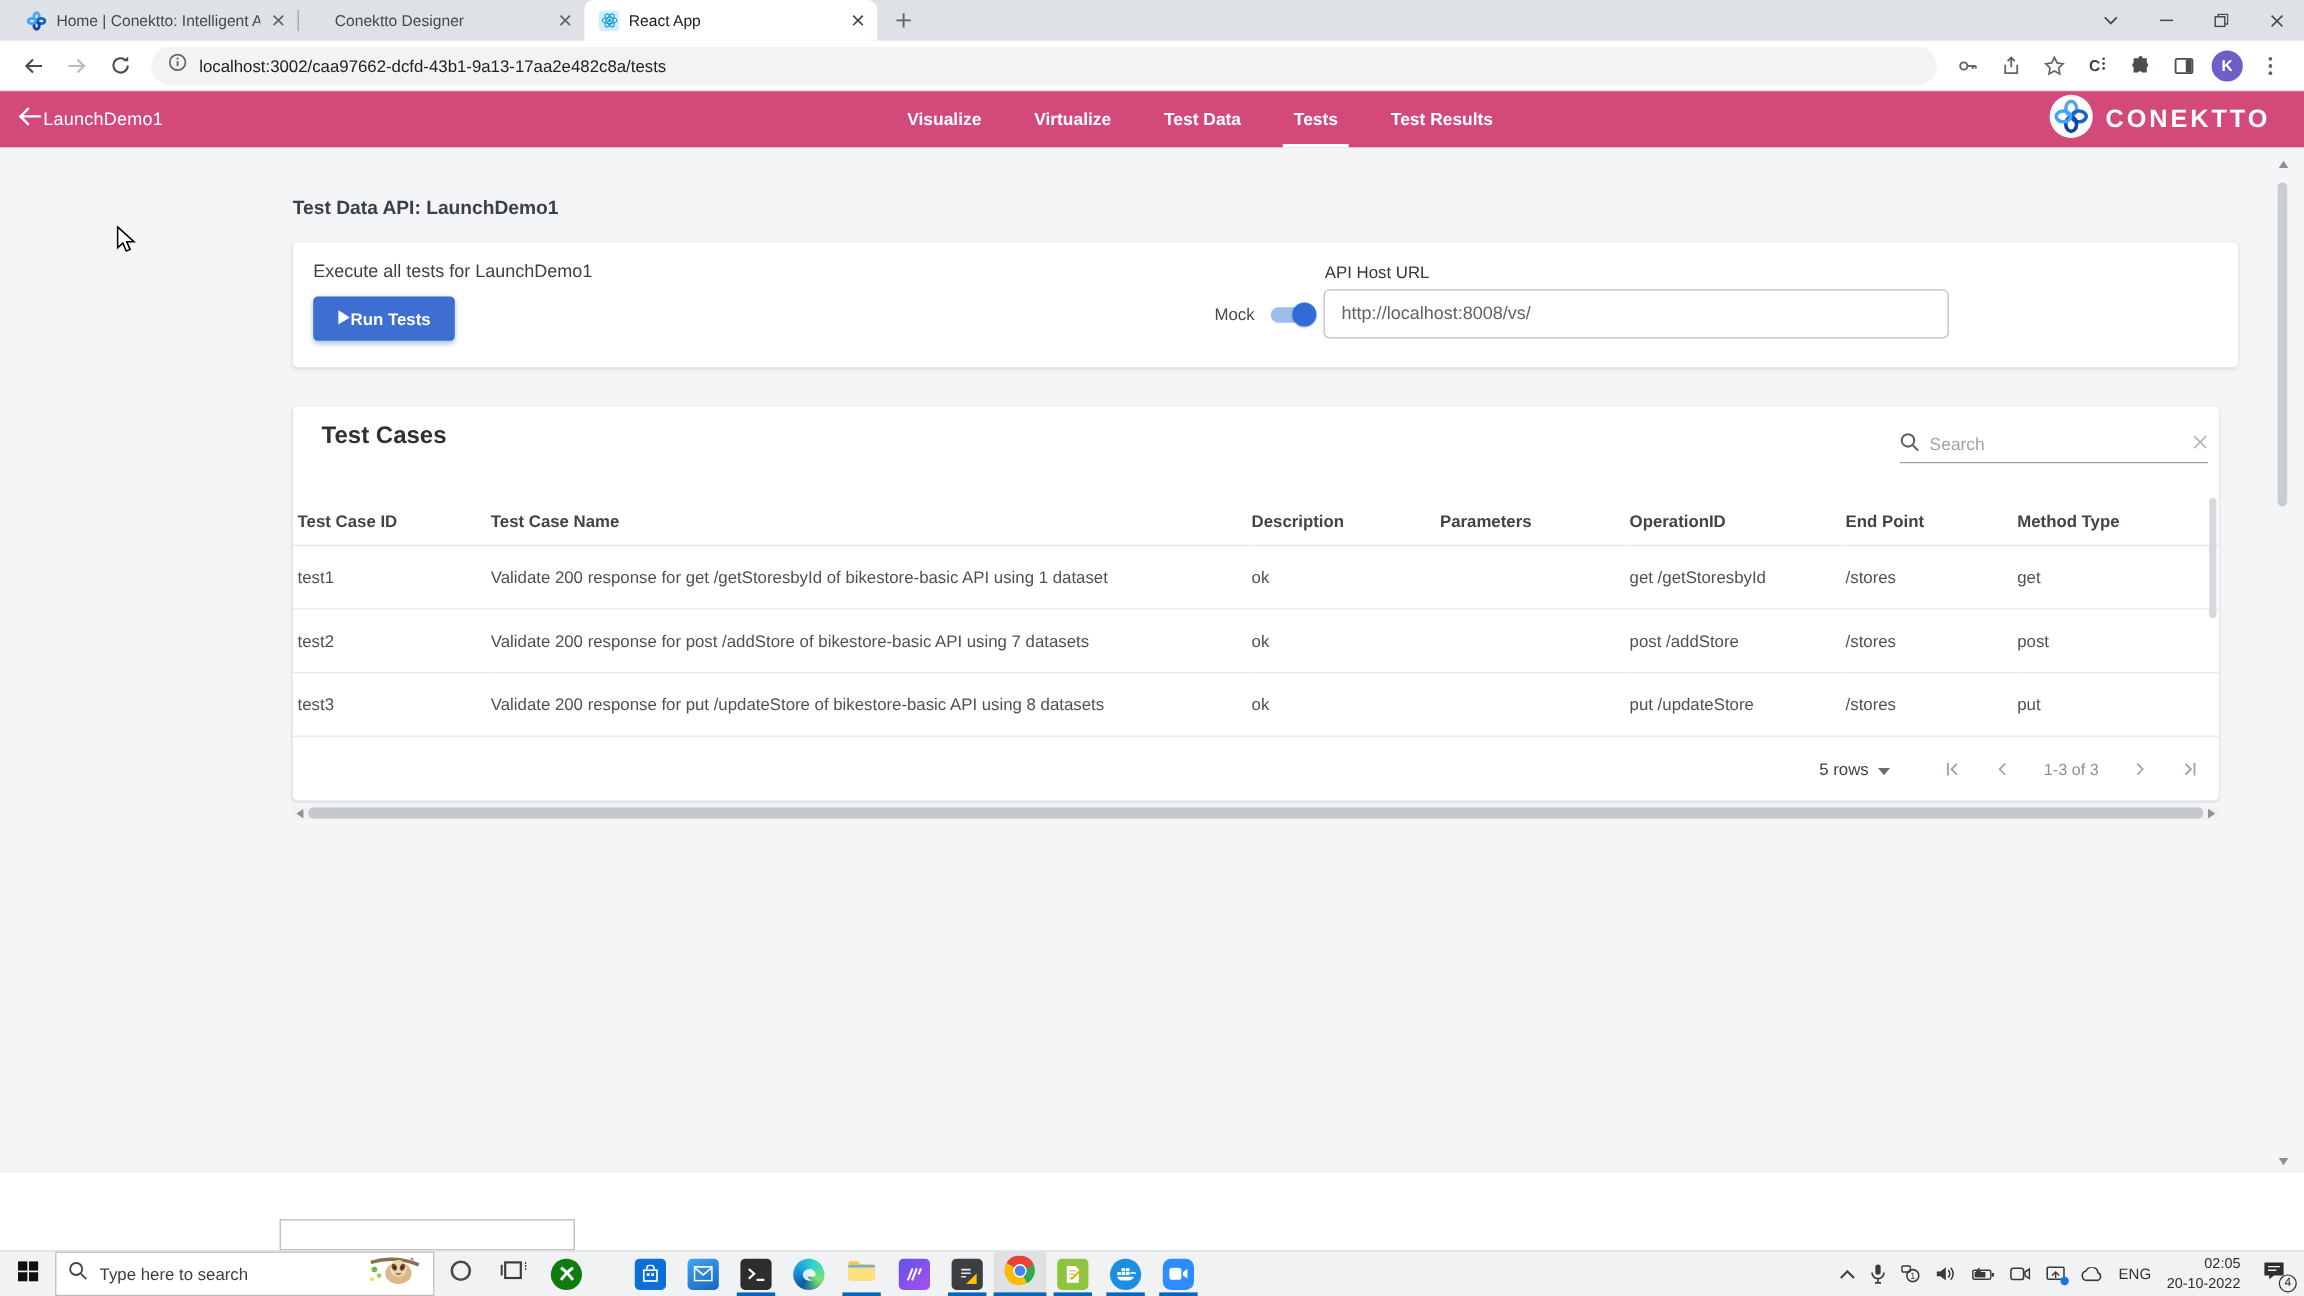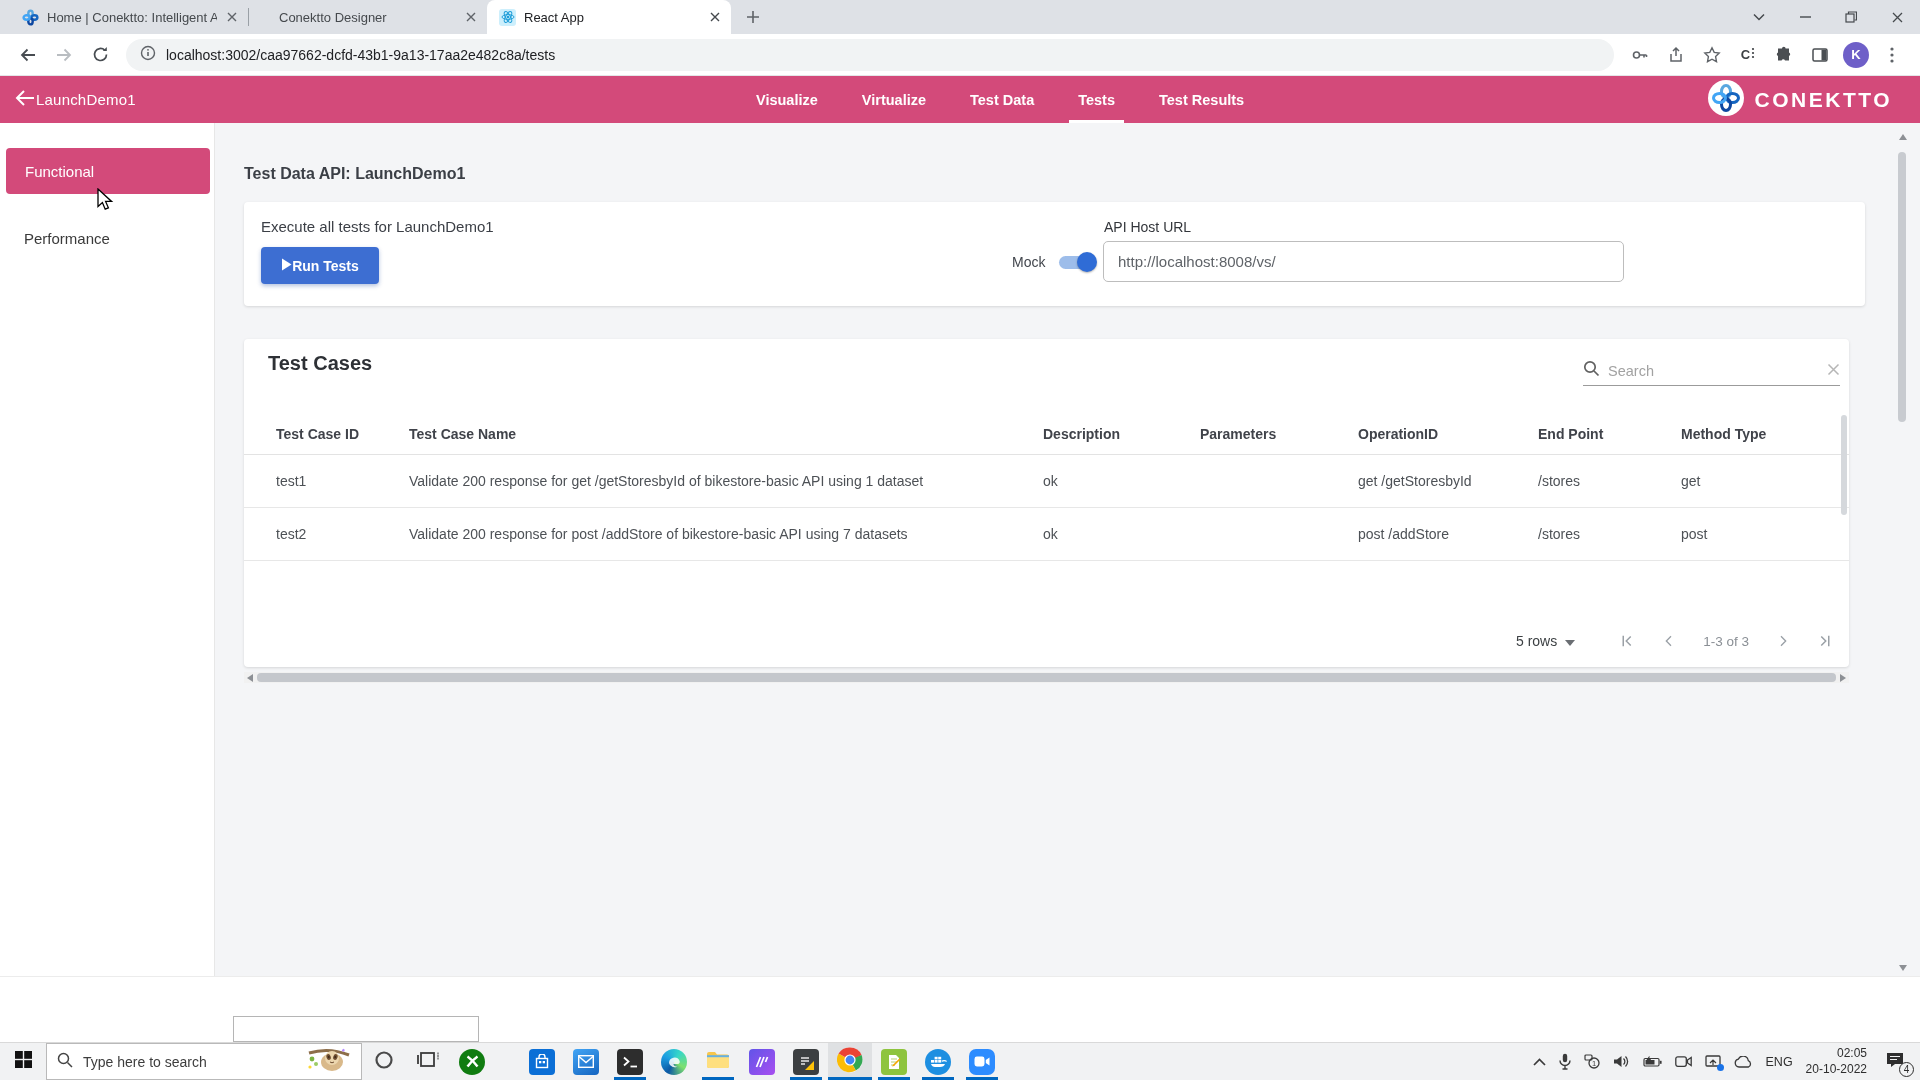--- a/index.html
+++ b/index.html
@@ -63,21 +63,21 @@
 
   .card2 { left:29px; top:216px; width:1605px; height:328px; }
   .tc-title { position:absolute; left:24px; top:13px; font-size:20px; font-weight:600; color:#2e3136; }
   .search-wrap { position:absolute; right:9px; top:17px; width:257px; height:30px; border-bottom:1px solid #9b9b9b; display:flex; align-items:center; gap:8px; }
   .search-wrap input { border:none; outline:none; flex:1; font-size:14.5px; color:#444; font-family:inherit; min-width:0; background:transparent; }
   .search-wrap input::placeholder { color:#a2a2a2; }
 
   table.tc { position:absolute; left:0; top:76px; width:1605px; border-collapse:collapse; table-layout:fixed; }
   table.tc th { text-align:left; font-size:14px; font-weight:bold; color:#40434a; height:39px; padding:0; border-bottom:1px solid #e3e3e3; }
   table.tc td { font-size:14px; color:#4d5156; height:53px; padding:0; border-bottom:1px solid #e7e7e7; }
-  table.tc th:first-child, table.tc td:first-child { padding-left:32px; }
+  table.tc th:first-child, table.tc td:first-child { padding-left:4px; }
   td.link { color:#4d7ccd; cursor:pointer; }
   .pagination { position:absolute; right:10px; bottom:0; height:52px; display:flex; align-items:center; gap:14px;margin-left:16px; }
   .rows-sel { display:flex; align-items:center; gap:8px; font-size:14px; color:#3c4043; margin-right:24px; cursor:pointer; }
   .pg-btn { width:28px; height:28px; display:flex; align-items:center; justify-content:center; border-radius:50%; cursor:default; }
   .pg-range { font-size:13.5px; color:#8a8f95; margin:0 6px; }
   .card2-vscroll { position:absolute; right:1px; top:62px; width:8px; height:250px; }
   .card2-vthumb { position:absolute; left:1px; top:14px; width:6px; height:100px; background:#d5d8dc; border-radius:3px; }
 
   
   .hscroll { position:absolute; left:29px; top:549px; width:1605px; height:11px; background:#f1f1f1; display:flex; align-items:center; }
@@ -293,24 +293,20 @@
               <ellipse cx="19" cy="25.5" rx="4.5" ry="6" stroke="#0d47a1"></ellipse>
               <ellipse cx="12.5" cy="19" rx="6" ry="4.5" stroke="#42a5f5"></ellipse>
             </g>
           </svg>
       </span>
       <span class="brand">CONEKTTO</span>
     </div>
   </div>
 
   <div class="workspace">
-    <aside class="sidebar">
-      <div class="side-active">Functional</div>
-      <div class="side-item">Performance</div>
-    </aside>
 
     <div class="content">
       <div class="page-title">Test Data API: LaunchDemo1</div>
 
       <div class="card card1">
         <h3>Execute all tests for LaunchDemo1</h3>
         <button class="run-btn">
           <span><svg width="11" height="13" viewBox="0 0 11 13">
                 <path d="M1 0.5l9.5 6L1 12.5z" fill="#fff"></path>
               </svg></span>
@@ -373,20 +369,29 @@
             </tr>
             <tr>
               <td>test2</td>
               <td class="link">Validate 200 response for post /addStore of bikestore-basic API using 7 datasets</td>
               <td>ok</td>
               <td></td>
               <td>post /addStore</td>
               <td>/stores</td>
               <td>post</td>
             </tr>
+            <tr>
+              <td>test3</td>
+              <td class="link">Validate 200 response for put /updateStore of bikestore-basic API using 8 datasets</td>
+              <td>ok</td>
+              <td></td>
+              <td>put /updateStore</td>
+              <td>/stores</td>
+              <td>put</td>
+            </tr>
           </tbody>
         </table>
 
         <div class="pagination">
           <div class="rows-sel">
             <span>5 rows</span>
             <span><svg width="10" height="6" viewBox="0 0 10 6">
                   <path d="M0 0l5 6 5-6z" fill="#6a6e73"></path>
                 </svg></span>
           </div>

